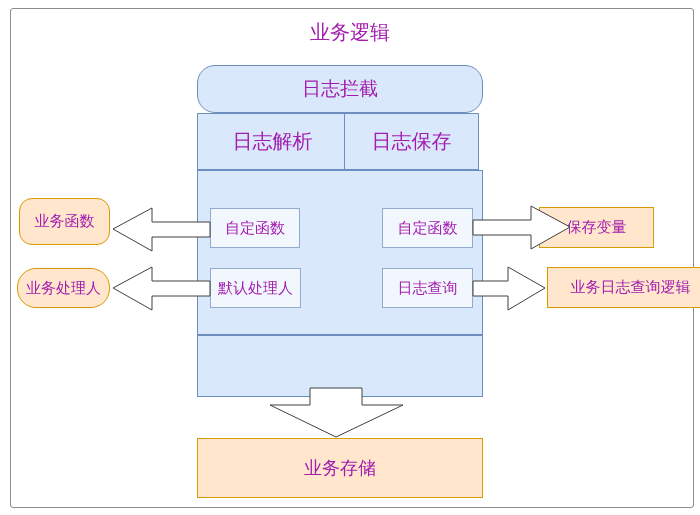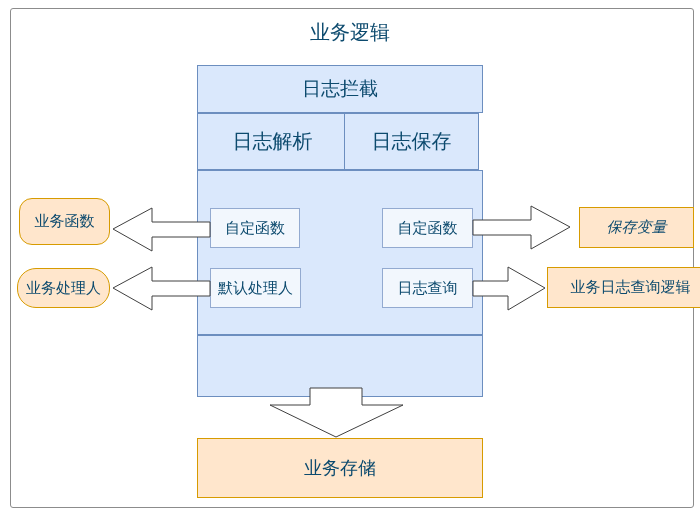--- a/index.html
+++ b/index.html
@@ -1,53 +1,53 @@
 <!DOCTYPE html>
 <html><head>
 <meta charset="utf-8">
 <style>
   html,body{margin:0;padding:0;background:#ffffff;}
   .canvas{
     position:relative;width:700px;height:515px;background:#ffffff;overflow:hidden;
-    font-family:"Liberation Sans","DejaVu Sans",sans-serif;color:#0c4a6e;
+    font-family:"Liberation Sans","DejaVu Sans",sans-serif;color:#a21caf;
   }
   .frame{
     position:absolute;left:10px;top:8px;width:684px;height:500px;
     border:1.5px solid #8c8c8c;border-radius:3px;box-sizing:border-box;
   }
   .title{
     position:absolute;left:0;top:16px;width:700px;height:32px;
     display:flex;align-items:center;justify-content:center;
     font-size:20px;
   }
   .sec{
     position:absolute;box-sizing:border-box;background:#dae8fc;border:1px solid #6c8ebf;
     display:flex;align-items:center;justify-content:center;z-index:1;
   }
-  .sec.header{left:197px;top:65px;width:286px;height:48px;font-size:19px;}
+  .sec.header{left:197px;top:65px;width:286px;height:48px;font-size:19px;border-radius:18px;}
   .sec.cell-left{left:197px;top:113px;width:151px;height:57px;font-size:20px;}
   .sec.cell-right{left:344px;top:113px;width:135px;height:57px;font-size:20px;}
   .sec.body{left:197px;top:170px;width:286px;height:165px;}
   .sec.bottom{left:197px;top:335px;width:286px;height:62px;}
   .innerbox{
     position:absolute;box-sizing:border-box;background:#f2f7fd;border:1px solid #93aad0;
     display:flex;align-items:center;justify-content:center;font-size:15px;z-index:2;
   }
   .ib-custom-fn{left:210px;top:208px;width:90px;height:40px;font-family:Liberation Serif, serif;}
   .ib-log-context{left:382px;top:208px;width:91px;height:40px;}
   .ib-default-handler{left:210px;top:268px;width:91px;height:40px;}
   .ib-log-query{left:382px;top:268px;width:91px;height:40px;}
   .ib-log-storage{left:262px;top:355px;width:160px;height:25px;font-size:17px;}
   .orangebox{
     position:absolute;box-sizing:border-box;background:#ffe6cc;border:1px solid #d79b00;
     display:flex;align-items:center;justify-content:center;font-size:15px;z-index:2;
   }
   .ob-biz-fn{left:19px;top:198px;width:91px;height:47px;border-radius:13px;}
   .ob-biz-handler{left:17px;top:268px;width:93px;height:40px;border-radius:19px;}
-  .ob-save-var{left:579px;top:207px;width:115px;height:41px;font-style:italic;}
+  .ob-save-var{left:539px;top:207px;width:115px;height:41px;}
   .ob-biz-log-query{left:547px;top:267px;width:167px;height:41px;}
   .ob-biz-storage{left:197px;top:438px;width:286px;height:60px;font-size:18px;}
   svg.arrows{
     position:absolute;left:0;top:0;width:700px;height:515px;z-index:3;pointer-events:none;
   }
   svg.arrows polygon{fill:#ffffff;stroke:#404040;stroke-width:1;stroke-linejoin:miter;}
 </style>
 </head>
 <body>
 

